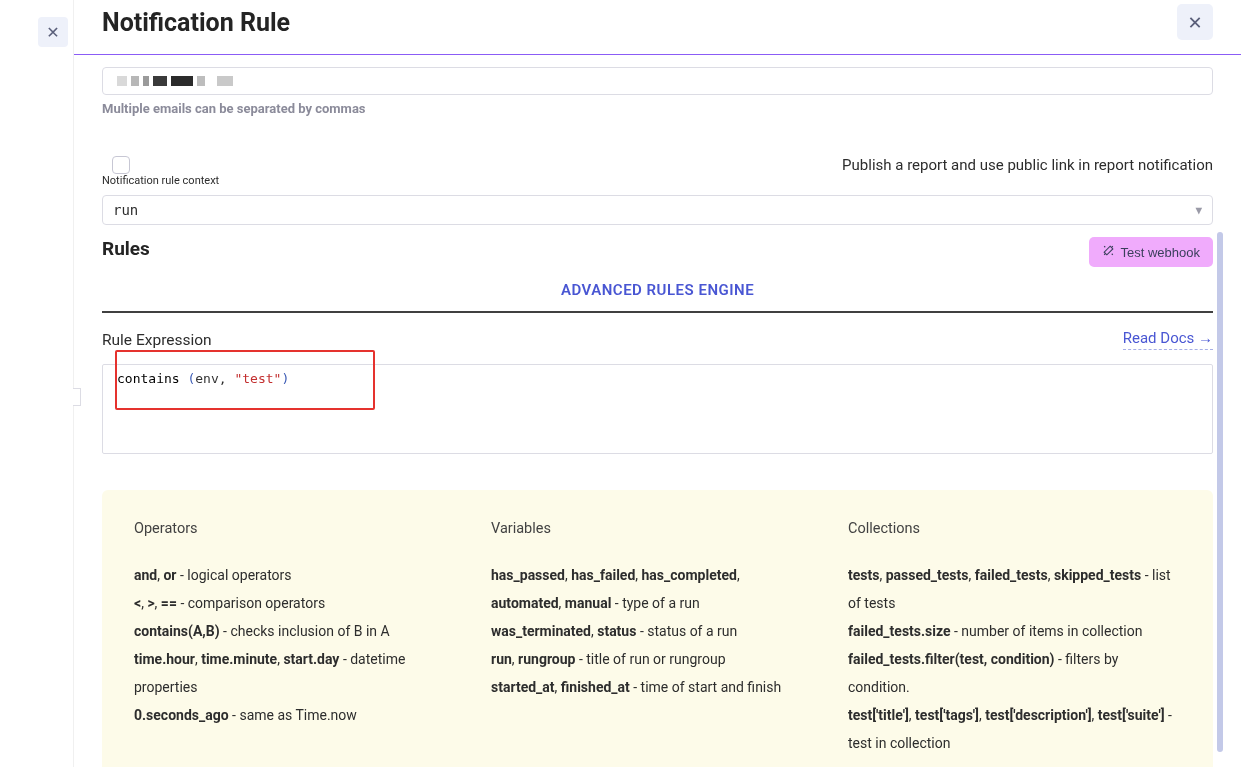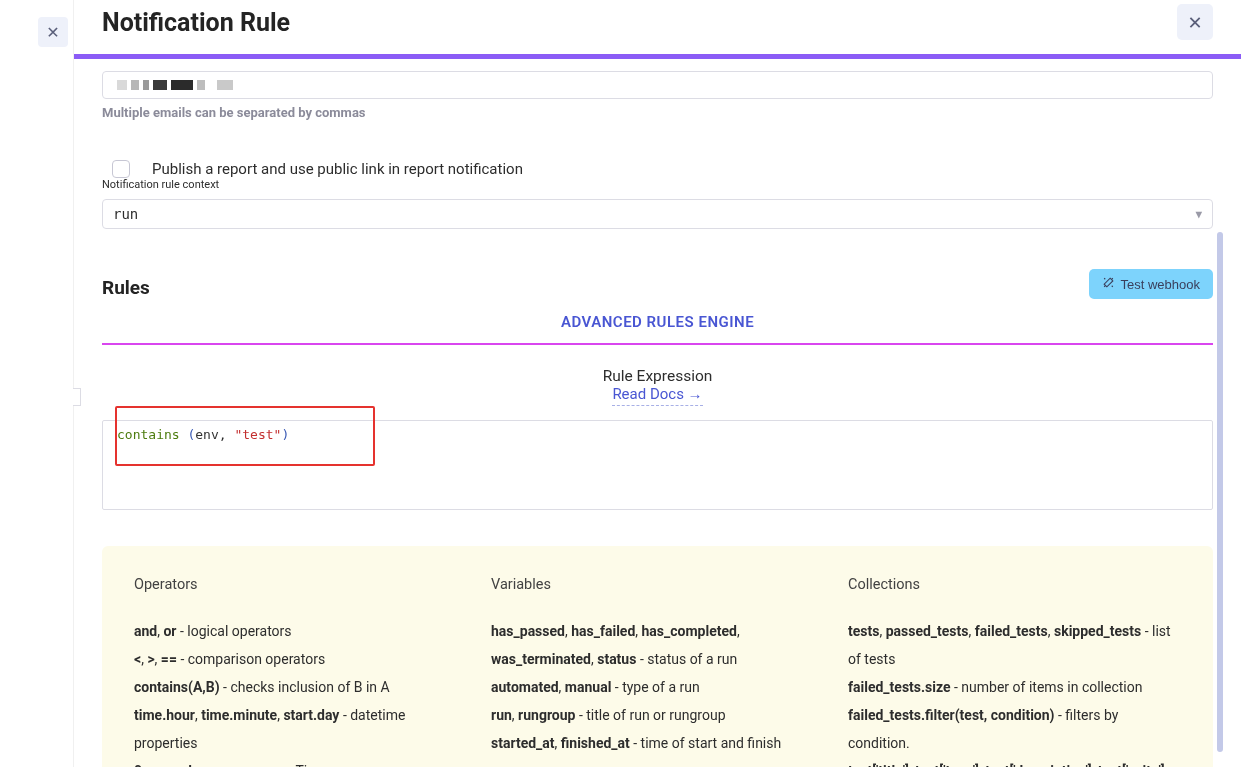--- a/index.html
+++ b/index.html
@@ -34,21 +34,21 @@
   right: 0;
   bottom: 0;
   background: #fff;
   border-left: 1px solid #f0f0f0;
 }
 .modal-header {
   display: flex;
   justify-content: space-between;
   align-items: center;
   padding: 4px 28px 14px 28px;
-  border-bottom: 5px solid #8b5cf6;
+  border-bottom: 1px solid #8b5cf6;
 }
 .modal-title {
   font-size: 25px;
   font-weight: 700;
   color: #242424;
 }
 .modal-close {
   width: 36px;
   height: 36px;
   background: #eef1fa;
@@ -83,20 +83,21 @@
   font-size: 13px;
   margin-top: 6px;
   font-weight: bold;
 }
 .checkbox-row {
   display: flex;
   align-items: center;
   gap: 22px;
   margin-top: 40px;
   padding-left: 10px;
+  justify-content: space-between;
 }
 .checkbox {
   width: 18px;
   height: 18px;
   border: 1.5px solid #c7c7d4;
   border-radius: 4px;
   cursor: pointer;
   background: #fff;
 }
 .checkbox-label {
@@ -122,58 +123,57 @@
   cursor: pointer;
   background: #fff;
 }
 .select .caret {
   color: #9a9aa7;
   font-size: 11px;
 }
 .rules-header {
   display: flex;
   justify-content: space-between;
-  align-items: flex-end;
-  margin-top: 40px;
+  align-items: flex-start;
+  margin-top: 12px;
   gap: 46px;
 }
 .rules-title {
   font-size: 19px;
   font-weight: 700;
   color: #242424;
 }
 .test-webhook {
-  background: #7dd3fc;
+  background: #f0abfc;
   border: none;
   border-radius: 5px;
   padding: 7px 13px;
   font-size: 13px;
   color: #3a3f5c;
   cursor: pointer;
   display: flex;
   align-items: center;
   gap: 6px;
 }
 .engine-tab {
   margin-top: 14px;
   text-align: center;
   font-size: 15px;
   font-weight: 600;
   color: #4956d3;
   letter-spacing: 0.5px;
   padding-bottom: 12px;
-  border-bottom: 2px solid #d946ef;
+  border-bottom: 2px solid #404040;
   cursor: pointer;
 }
 .expr-row {
   display: flex;
   justify-content: space-between;
   align-items: center;
-  margin-top: 22px;
-  flex-direction: column;
+  margin-top: 16px;
 }
 .expr-label {
   font-size: 15.5px;
   color: #2d2d2d;
 }
 .read-docs {
   color: #4956d3;
   font-size: 15px;
   text-decoration: none;
   border-bottom: 1px dashed #a7afe6;
@@ -186,21 +186,21 @@
   border-radius: 2px;
   background: #fff;
   height: 90px;
   position: relative;
 }
 .code-line {
   padding: 6px 14px;
   font-family: ui-monospace, "SFMono-Regular", Menlo, monospace;
   font-size: 13px;
 }
-.tok-kw { color: #4d7c0f; }
+.tok-kw { color: #000000; }
 .tok-paren { color: #3b5bb5; }
 .tok-var { color: #333; }
 .tok-str { color: #c32f2f; }
 .highlight-box-1 {
   position: absolute;
   border: 2px solid #e5322e;
   border-radius: 2px;
   left: 12px;
   top: -15px;
   width: 260px;
@@ -319,22 +319,22 @@
         <p><b>and</b>, <b>or</b><span> - logical operators</span></p>
         <p><b>&lt;</b>, <b>&gt;</b>, <b>==</b><span> - comparison operators</span></p>
         <p><b>contains(A,B)</b><span> - checks inclusion of B in A</span></p>
         <p><b>time.hour</b>, <b>time.minute</b>, <b>start.day</b><span> - datetime properties</span></p>
         <p><b>0.seconds_ago</b><span> - same as Time.now</span></p>
       </div>
 
       <div class="ref-col">
         <h4>Variables</h4>
         <p><b>has_passed</b>, <b>has_failed</b>, <b>has_completed</b>,</p>
+        <p><b>automated</b>, <b>manual</b><span> - type of a run</span></p>
         <p><b>was_terminated</b>, <b>status</b><span> - status of a run</span></p>
-        <p><b>automated</b>, <b>manual</b><span> - type of a run</span></p>
         <p><b>run</b>, <b>rungroup</b><span> - title of run or rungroup</span></p>
         <p><b>started_at</b>, <b>finished_at</b><span> - time of start and finish</span></p>
       </div>
 
       <div class="ref-col">
         <h4>Collections</h4>
         <p><b>tests</b>, <b>passed_tests</b>, <b>failed_tests</b>, <b>skipped_tests</b><span> - list of tests</span></p>
         <p><b>failed_tests.size</b><span> - number of items in collection</span></p>
         <p><b>failed_tests.filter(test, condition)</b><span> - filters by condition.</span></p>
         <p><b>test['title']</b>, <b>test['tags']</b>, <b>test['description']</b>, <b>test['suite']</b><span> - test in collection</span></p>

